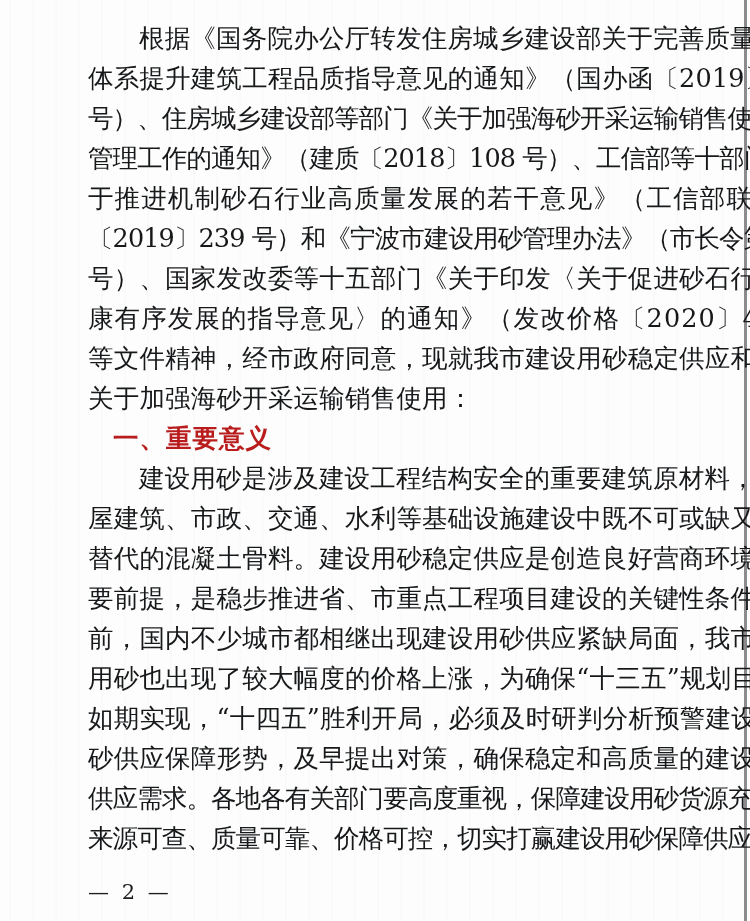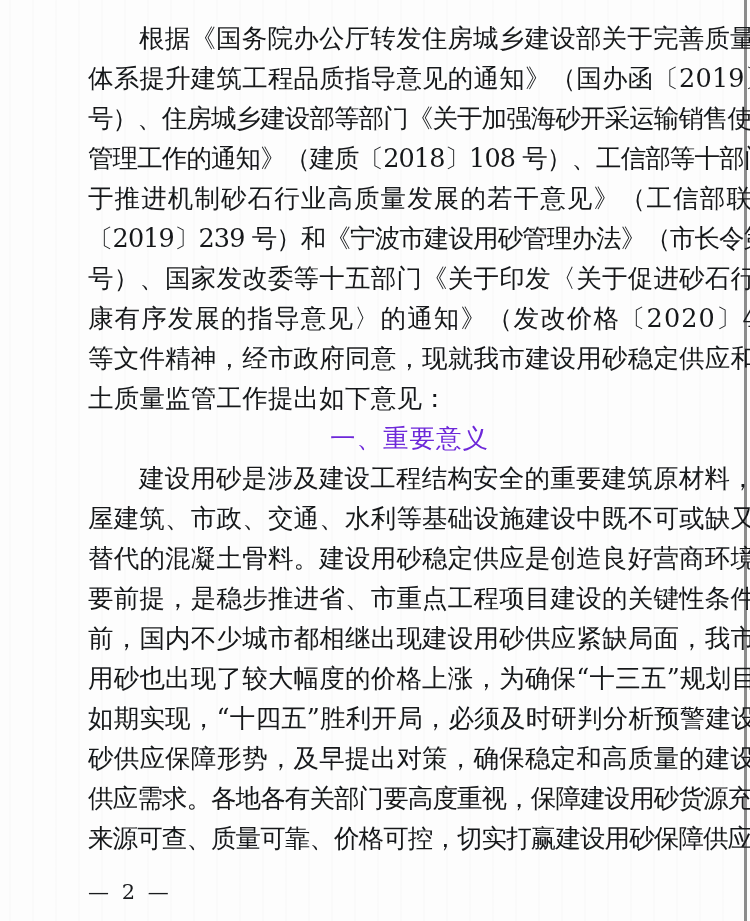--- a/index.html
+++ b/index.html
@@ -60,26 +60,25 @@
   .line.tight {
     letter-spacing: -0.9px;
   }
   .line.loose {
     letter-spacing: 1.1px;
   }
   .heading {
     height: 40px;
     line-height: 40px;
     font-size: 25.5px;
-    font-weight: 400;
-    color: #6d28d9;
+    font-weight: 700;
+    color: #b91c1c;
     text-indent: 25px;
     letter-spacing: 1px;
     font-family: "DejaVu Sans", "Liberation Sans", sans-serif;
-    text-align: center;
   }
   .page-number {
     position: absolute;
     left: 88px;
     top: 880px;
     width: 618px;
     font-size: 21px;
     color: #1a1c1e;
     letter-spacing: 3px;
   }
@@ -97,21 +96,21 @@
     <div>
       <div class="line indent">根据《国务院办公厅转发住房城乡建设部关于完善质量保障</div>
       <div class="line">体系提升建筑工程品质指导意见的通知》（国办函〔2019〕92</div>
       <div class="line tight">号）、住房城乡建设部等部门《关于加强海砂开采运输销售使用</div>
       <div class="line tight">管理工作的通知》（建质〔2018〕108 号）、工信部等十部门《关</div>
       <div class="line loose">于推进机制砂石行业高质量发展的若干意见》（工信部联原</div>
       <div class="line tight">〔2019〕239 号）和《宁波市建设用砂管理办法》（市长令第 212</div>
       <div class="line">号）、国家发改委等十五部门《关于印发〈关于促进砂石行业健</div>
       <div class="line loose">康有序发展的指导意见〉的通知》（发改价格〔2020〕473 号）</div>
       <div class="line">等文件精神，经市政府同意，现就我市建设用砂稳定供应和混凝</div>
-      <div class="line">土质量监管工作提出如下意见：</div>
+      <div class="line">关于加强海砂开采运输销售使用：</div>
     </div>
 
     <div class="heading">一、重要意义</div>
 
     <div>
       <div class="line indent">建设用砂是涉及建设工程结构安全的重要建筑原材料，是房</div>
       <div class="line">屋建筑、市政、交通、水利等基础设施建设中既不可或缺又不可</div>
       <div class="line">替代的混凝土骨料。建设用砂稳定供应是创造良好营商环境的重</div>
       <div class="line">要前提，是稳步推进省、市重点工程项目建设的关键性条件。当</div>
       <div class="line">前，国内不少城市都相继出现建设用砂供应紧缺局面，我市建设</div>

